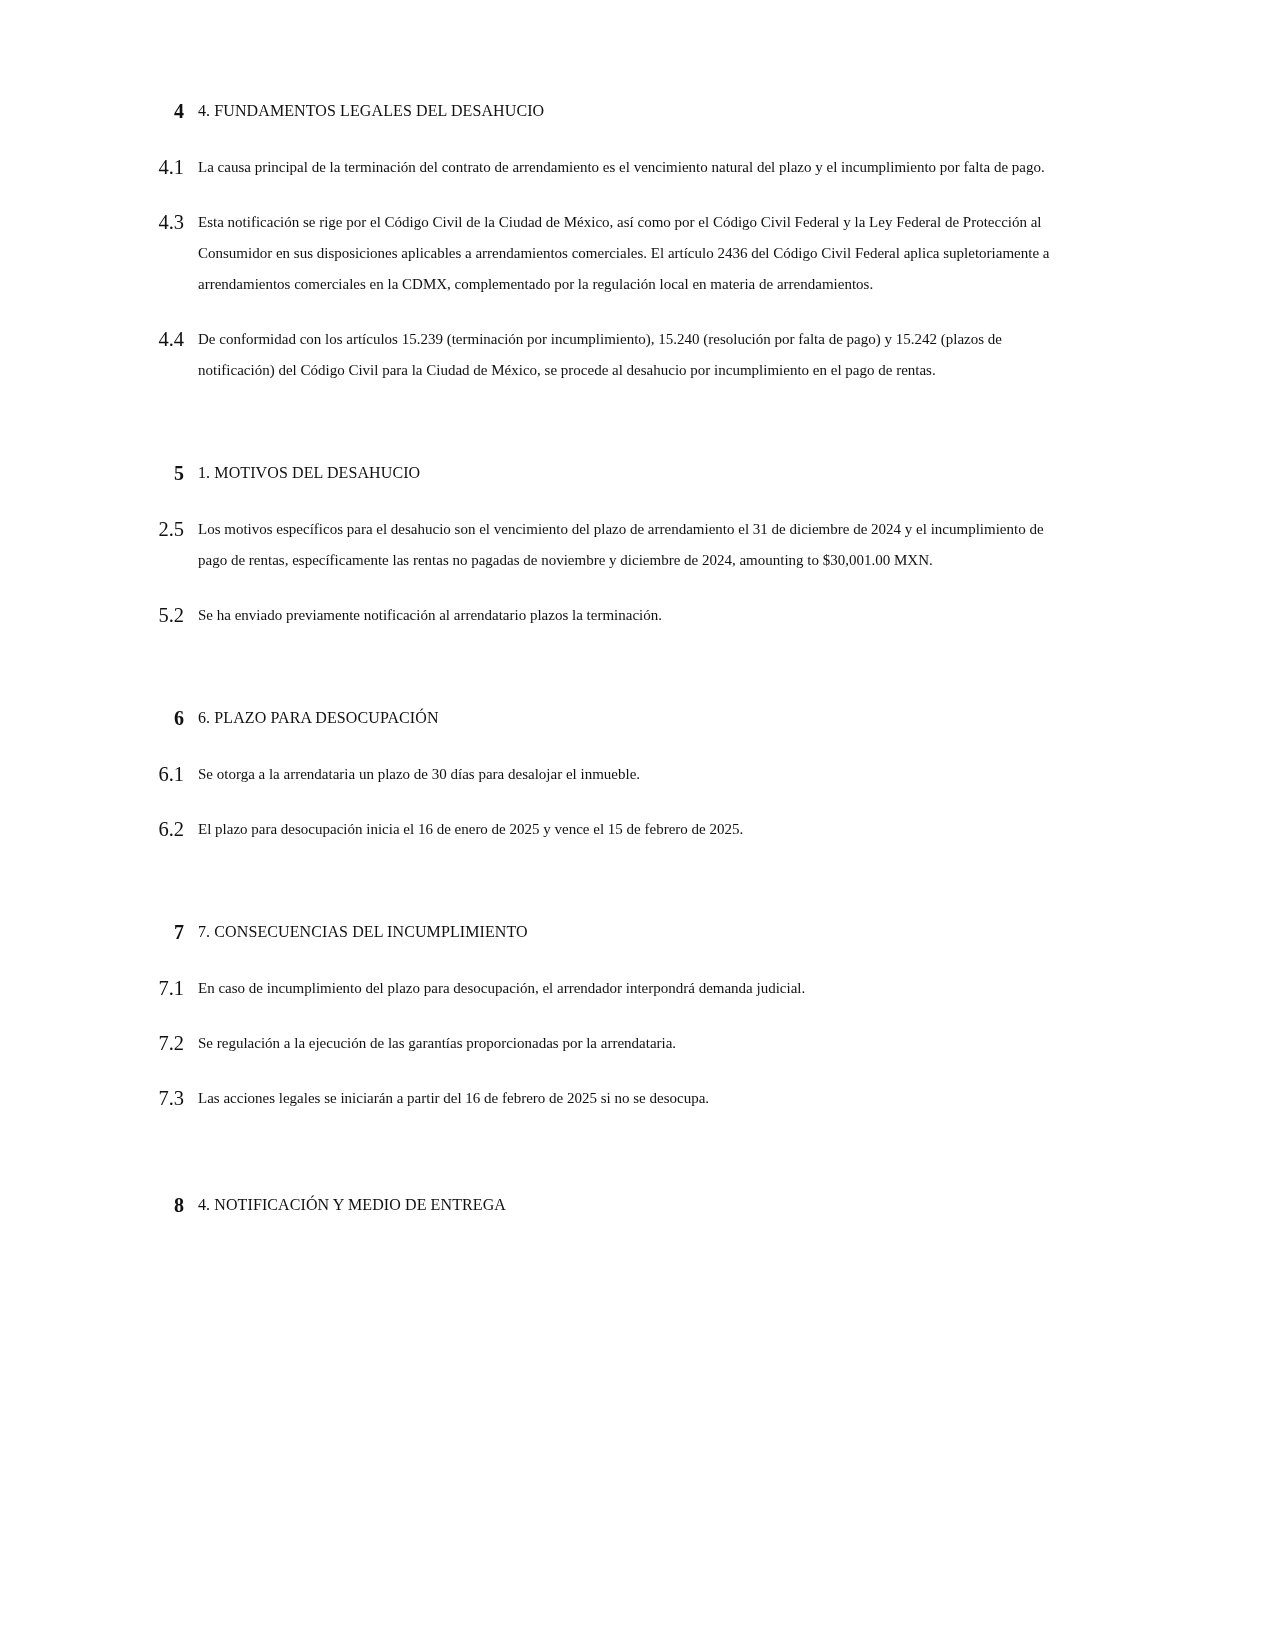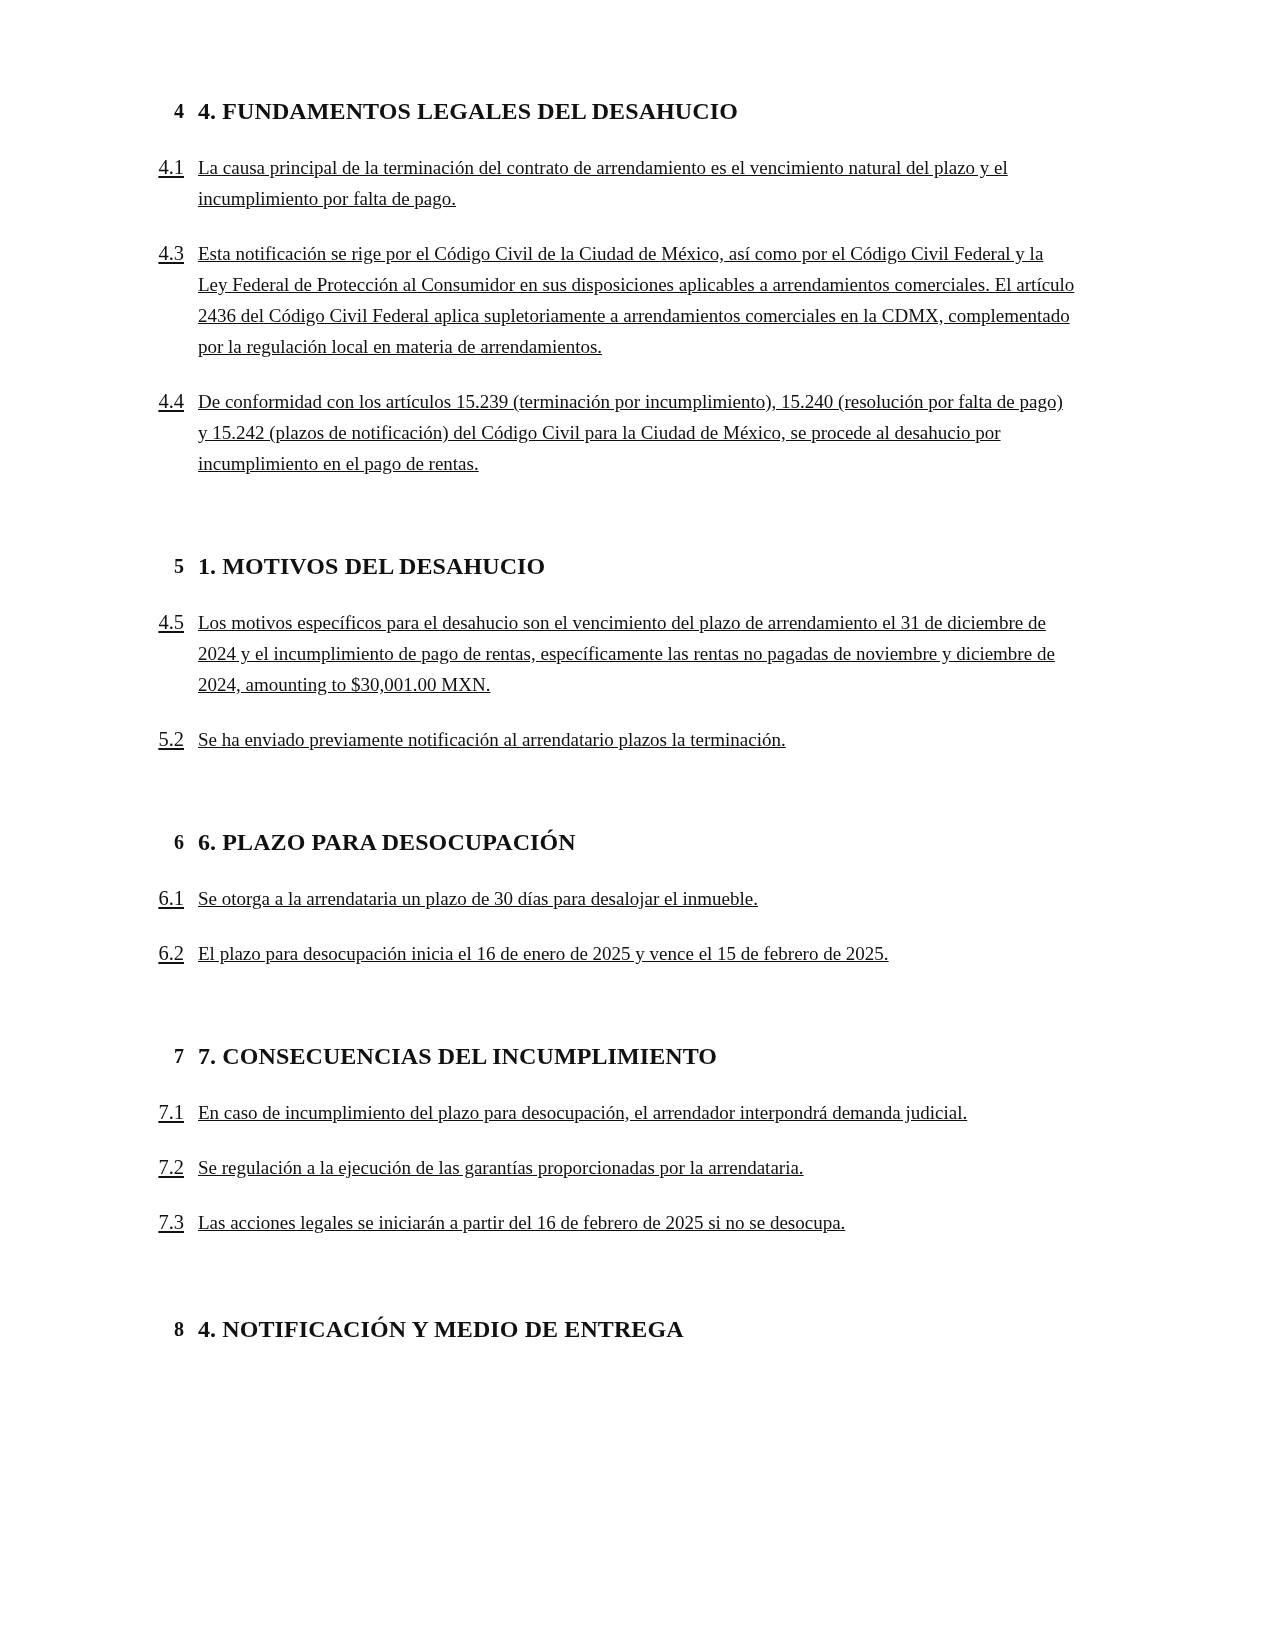--- a/index.html
+++ b/index.html
@@ -37,46 +37,45 @@
     width: 44px;
     text-align: right;
     padding-right: 14px;
     box-sizing: content-box;
     font-size: 20.5px;
     line-height: 31px;
     white-space: nowrap;
   }
   .txt {
     flex: 1 1 auto;
-    font-size: 19px;
+    font-size: 15px;
     line-height: 31px;
     text-align: left;
     hyphens: none;
   }
 
   
   .heading {
     margin-bottom: 26px;
   }
   .heading .num {
     font-weight: bold;
     font-size: 20px;
     line-height: 30px;
   }
   .heading .txt {
-    font-weight: bold;
-    font-size: 24px;
+    font-weight: normal;
+    font-size: 16px;
     line-height: 30px;
     letter-spacing: 0.1px;
   }
 
   
   .clause {
     margin-bottom: 24px;
-    text-decoration: underline;
   }
   .clause:last-child {
     margin-bottom: 0;
   }
 
   
   .section {
     margin-bottom: 0;
   }
   .section + .section {
@@ -110,21 +109,21 @@
         <div class="txt">De conformidad con los artículos 15.239 (terminación por incumplimiento), 15.240 (resolución por falta de pago) y 15.242 (plazos de notificación) del Código Civil para la Ciudad de México, se procede al desahucio por incumplimiento en el pago de rentas.</div>
       </div>
     </div>
 
     <div class="section">
       <div class="row heading">
         <div class="num">5</div>
         <div class="txt">1. MOTIVOS DEL DESAHUCIO</div>
       </div>
       <div class="row clause">
-        <div class="num">4.5</div>
+        <div class="num">2.5</div>
         <div class="txt">Los motivos específicos para el desahucio son el vencimiento del plazo de arrendamiento el 31 de diciembre de 2024 y el incumplimiento de pago de rentas, específicamente las rentas no pagadas de noviembre y diciembre de 2024, amounting to $30,001.00 MXN.</div>
       </div>
       <div class="row clause">
         <div class="num">5.2</div>
         <div class="txt">Se ha enviado previamente notificación al arrendatario plazos la terminación.</div>
       </div>
     </div>
 
     <div class="section">
       <div class="row heading">

